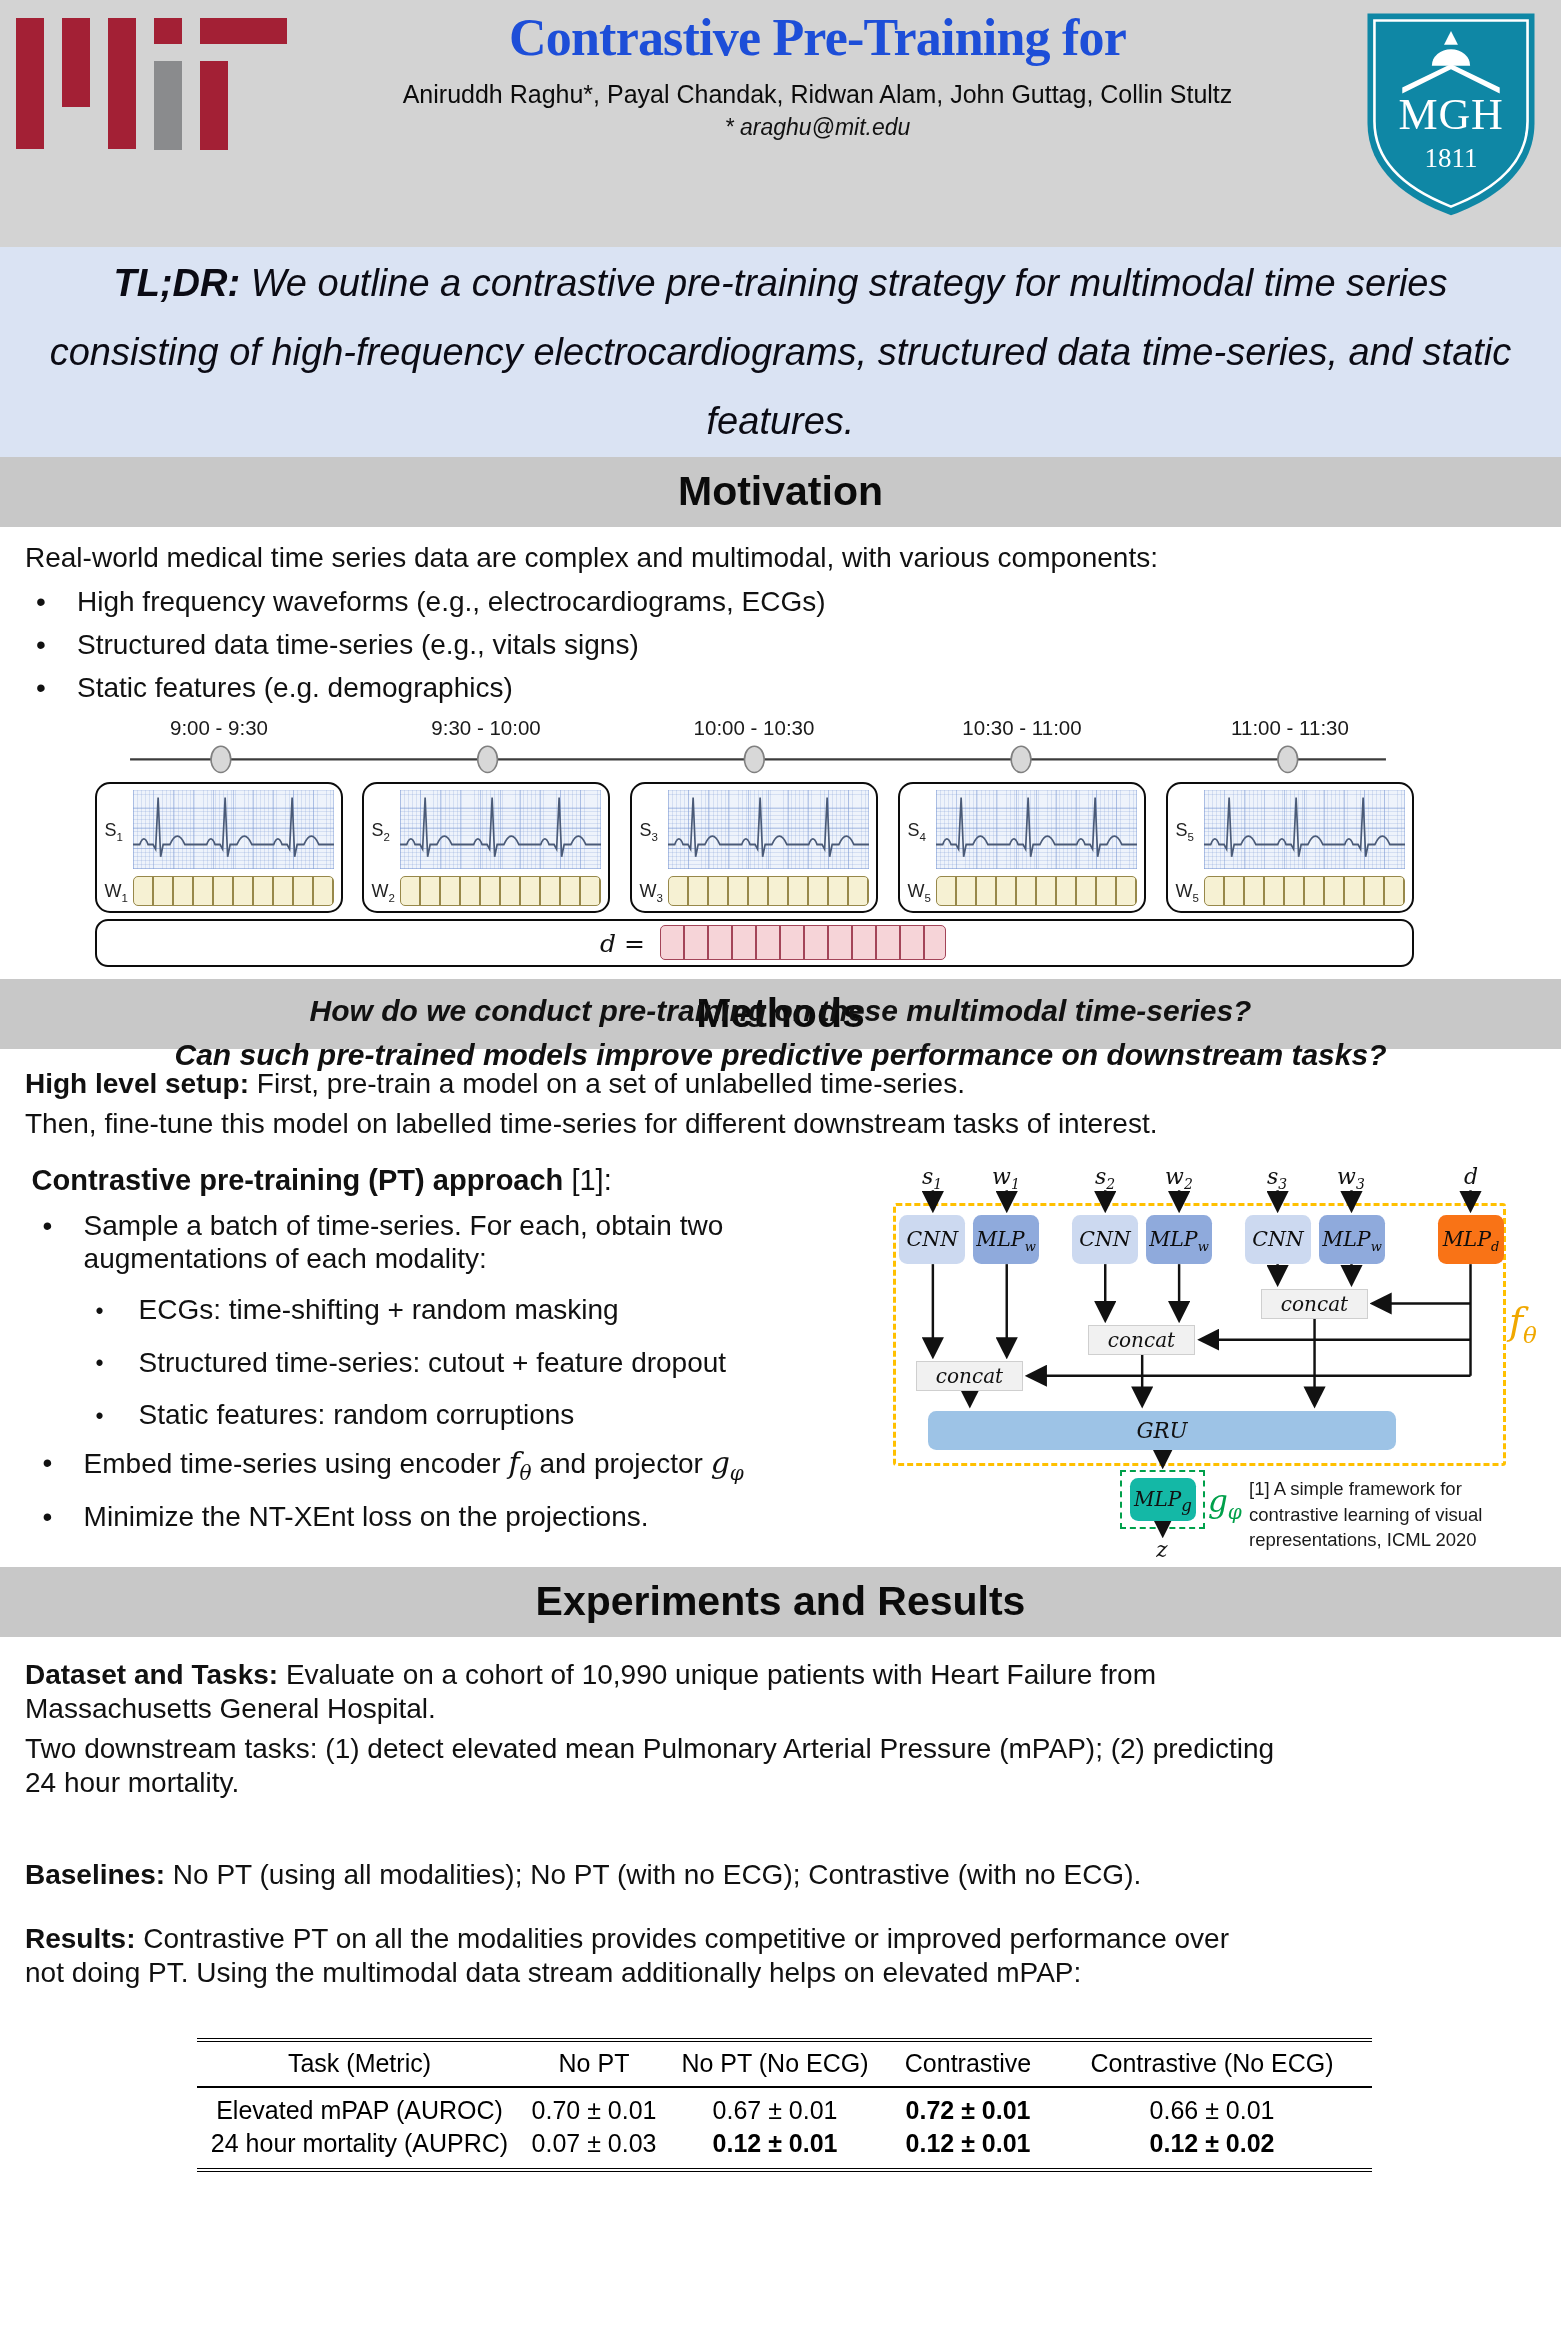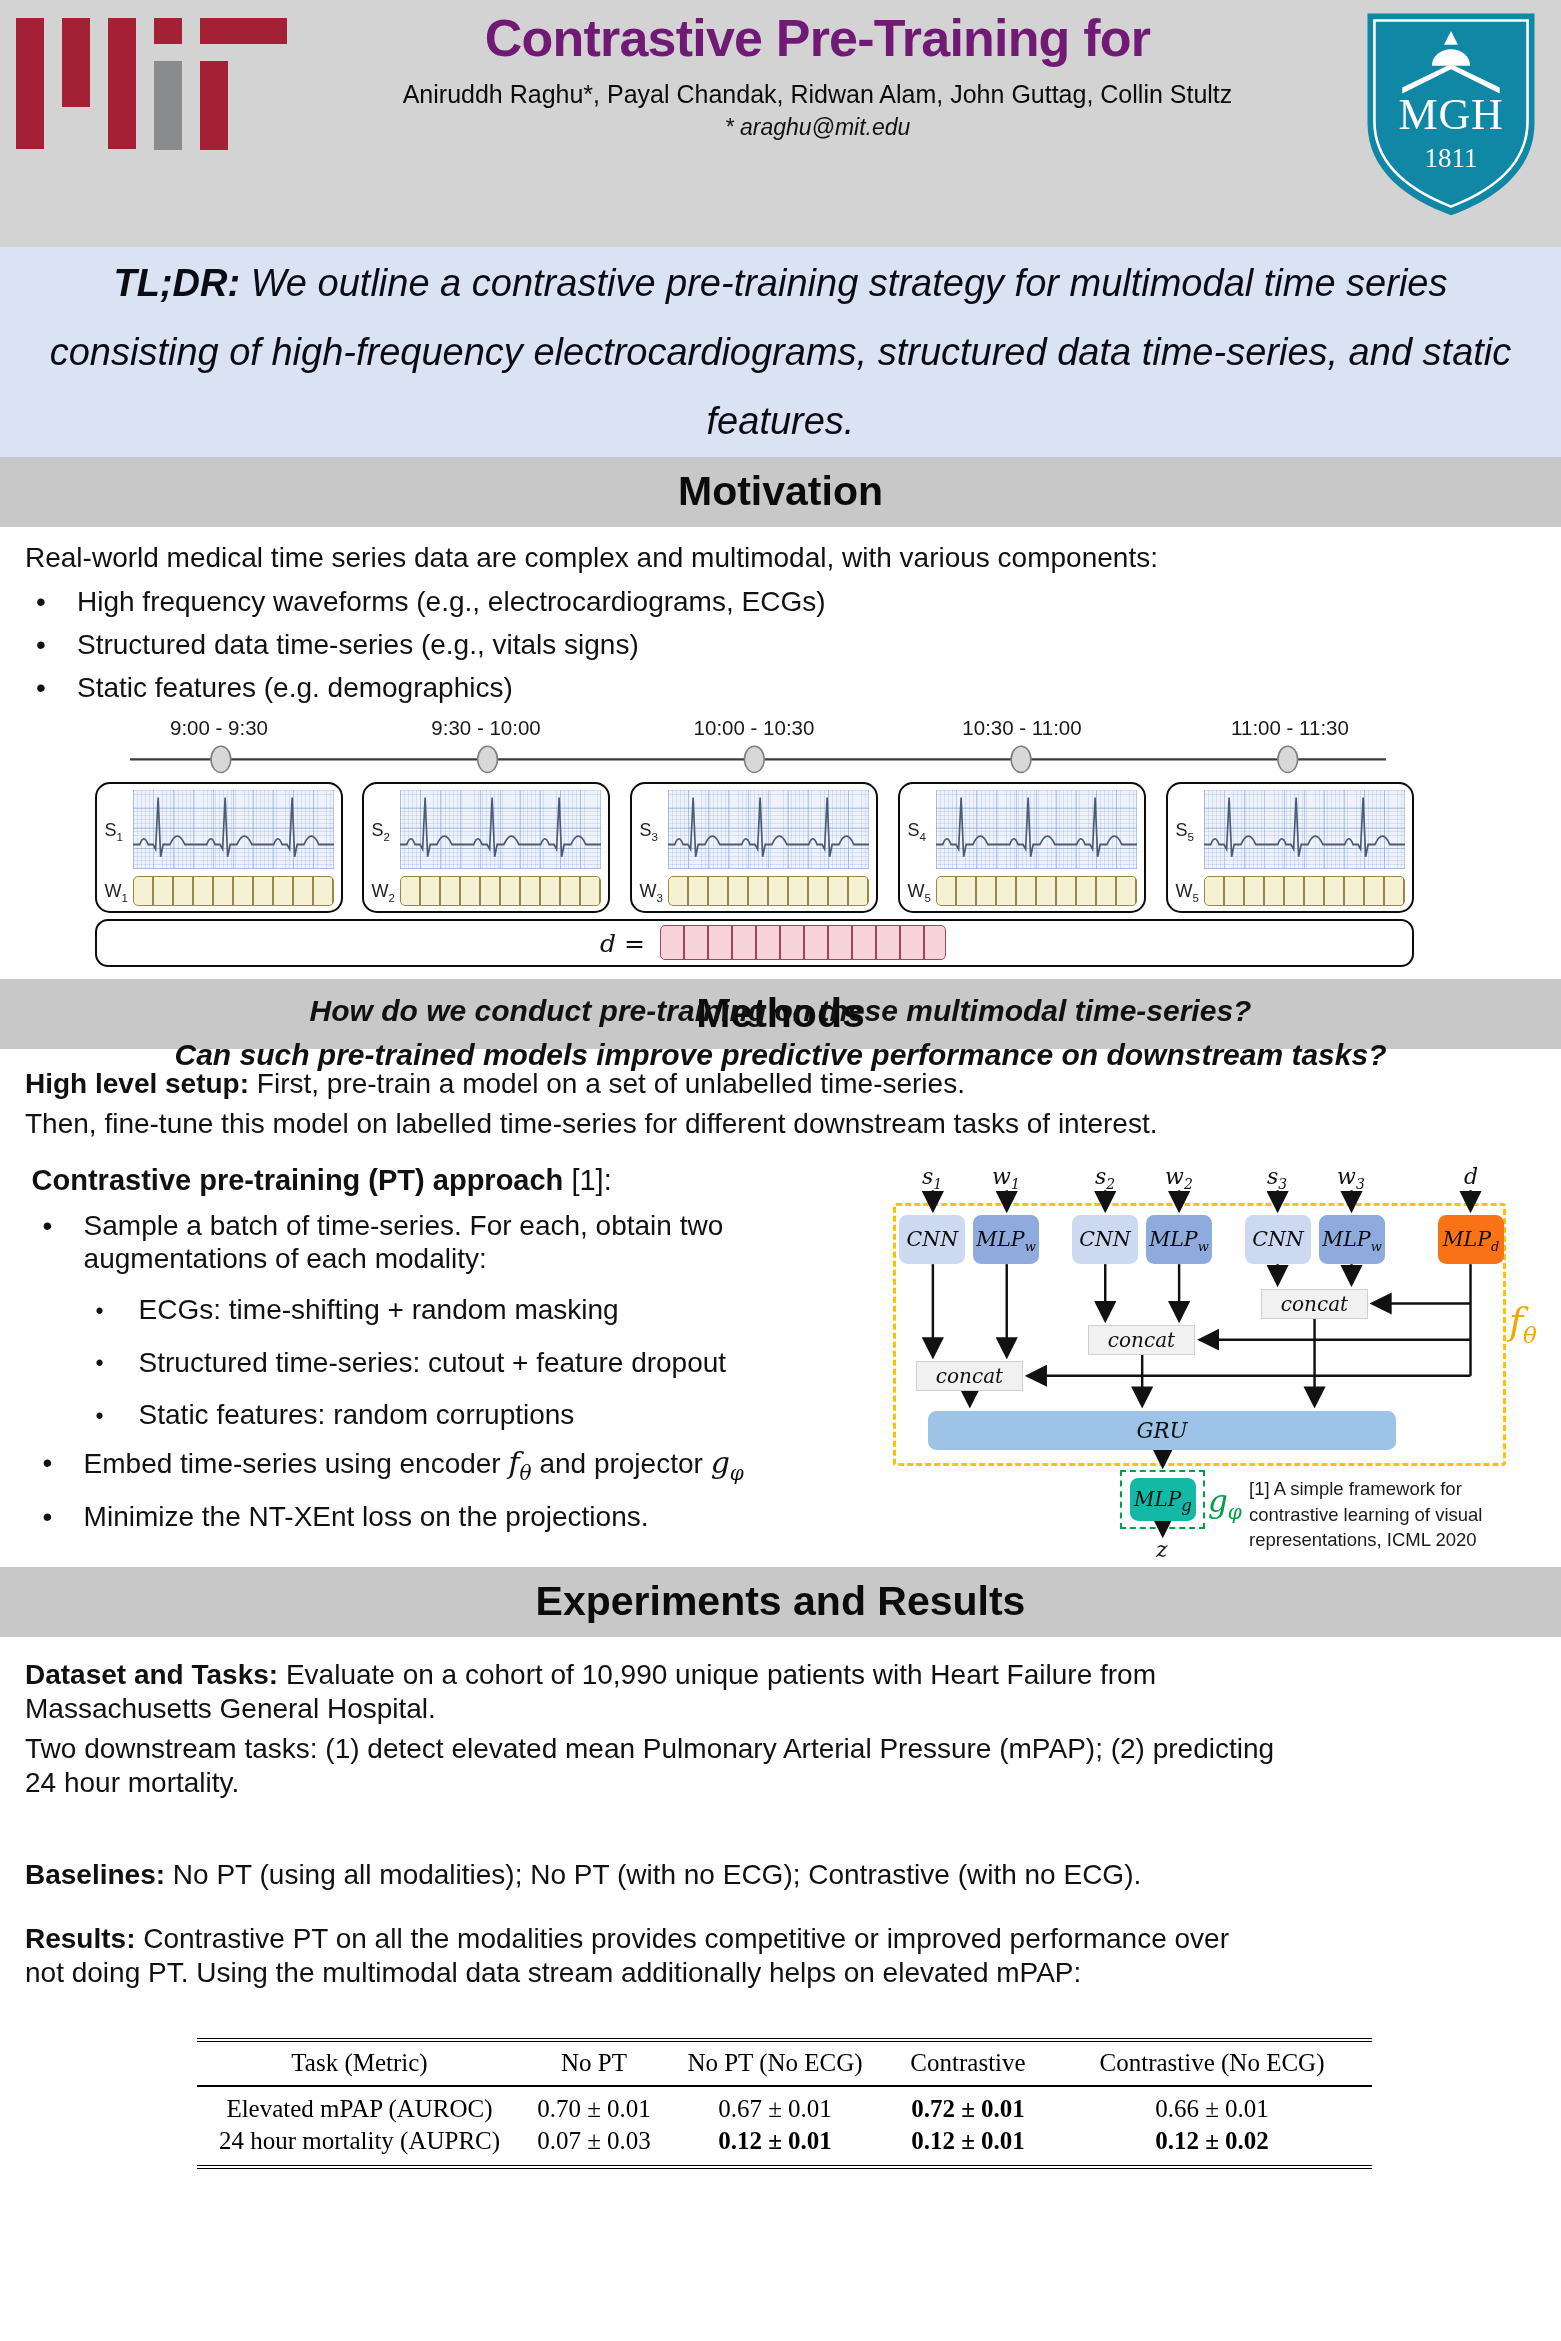--- a/index.html
+++ b/index.html
@@ -12,21 +12,21 @@
   .mit-logo { position:absolute; left:16.4px; top:18px; width:273px; height:133px; }
   .mit-logo .bar { position:absolute; background:#a32035; }
   .mit-logo .b1 { left:0; top:0; width:28px; height:131px; }
   .mit-logo .b2 { left:46px; top:0; width:28px; height:89px; }
   .mit-logo .b3 { left:92px; top:0; width:28px; height:131px; }
   .mit-logo .b4a { left:138px; top:0; width:28px; height:26px; }
   .mit-logo .b4b { position:absolute; left:138px; top:43px; width:28px; height:89px; background:#8a8b8d; }
   .mit-logo .b5 { left:184px; top:0; width:87px; height:26px; }
   .mit-logo .b6 { left:184px; top:43px; width:28px; height:89px; }
   .hdr-center { position:absolute; left:296px; right:222px; top:6.6px; text-align:center; }
-  .title { font-size:52px; font-weight:bold; letter-spacing:-0.8px; line-height:62px; color:#701a75; }
+  .title { font-size:52px; font-weight:bold; letter-spacing:-0.8px; line-height:62px; color:#1d4ed8;font-family:Liberation Serif, serif; }
   .authors { margin-top:11.5px; font-size:25px; color:#0b0b0b; }
   .email { margin-top:5px; font-size:23px; font-style:italic; }
   .mgh { position:absolute; right:23px; top:10px; width:174px; height:205px; }
   .mgh svg { position:absolute; inset:0; }
   .mgh-name { position:absolute; left:0; width:100%; top:79px; text-align:center; font-family:"Liberation Serif",serif; font-size:44px; color:#fff; letter-spacing:0.8px; }
   .mgh-year { position:absolute; left:0; width:100%; top:133px; text-align:center; font-family:"Liberation Serif",serif; font-size:27px; color:#fff; }
 
   
   .tldr { width:100%; height:210px; background:#dae3f3; display:flex; align-items:center; justify-content:center; }
   .tldr p { width:1463px; text-align:center; font-size:38px; font-style:italic; line-height:69px; color:#0b0b14; }
@@ -109,21 +109,21 @@
   .zlab { position:absolute; left:279px; top:373px; transform:translateX(-50%); font-family:"DejaVu Serif",serif; font-style:italic; font-size:21.4px; z-index:2; }
   .refnote { position:absolute; left:1249px; top:427px; width:296px; font-size:18.5px; line-height:25.5px; color:#1a1a1a; }
 
   
   .exp { position:relative; width:100%; height:604px; padding-top:20.5px; }
   .exp p { margin-left:25px; font-size:28px; line-height:34px; }
   .p-dataset { max-width:1200px; }
   .p-tasks { max-width:1282px; margin-top:6.6px; }
   .p-base { margin-top:58px; }
   .p-results { max-width:1241px; margin-top:30px; }
-  .rtable { margin:48px 0 0 197px; width:1175px; border-collapse:collapse; font-family:Liberation Serif, serif; font-size:25px; color:#000; }
+  .rtable { margin:48px 0 0 197px; width:1175px; border-collapse:collapse; font-family:Liberation Sans, sans-serif; font-size:25px; color:#000; }
   .rtable th { font-weight:normal; padding:7.4px 5px; text-align:center; }
   .rtable thead tr { border-top:4.1px double #000; border-bottom:2.5px solid #000; }
   .rtable tbody tr:last-child { border-bottom:4.1px double #000; }
   .rtable td { padding:2.5px 5px 1.6px; text-align:center; }
   .rtable tbody tr:first-child td { padding-top:8.2px; }
   .rtable tbody tr:last-child td { padding-bottom:10px; }
   .rtable .bold { font-weight:bold; }
 </style>
 </head>
 <body>

